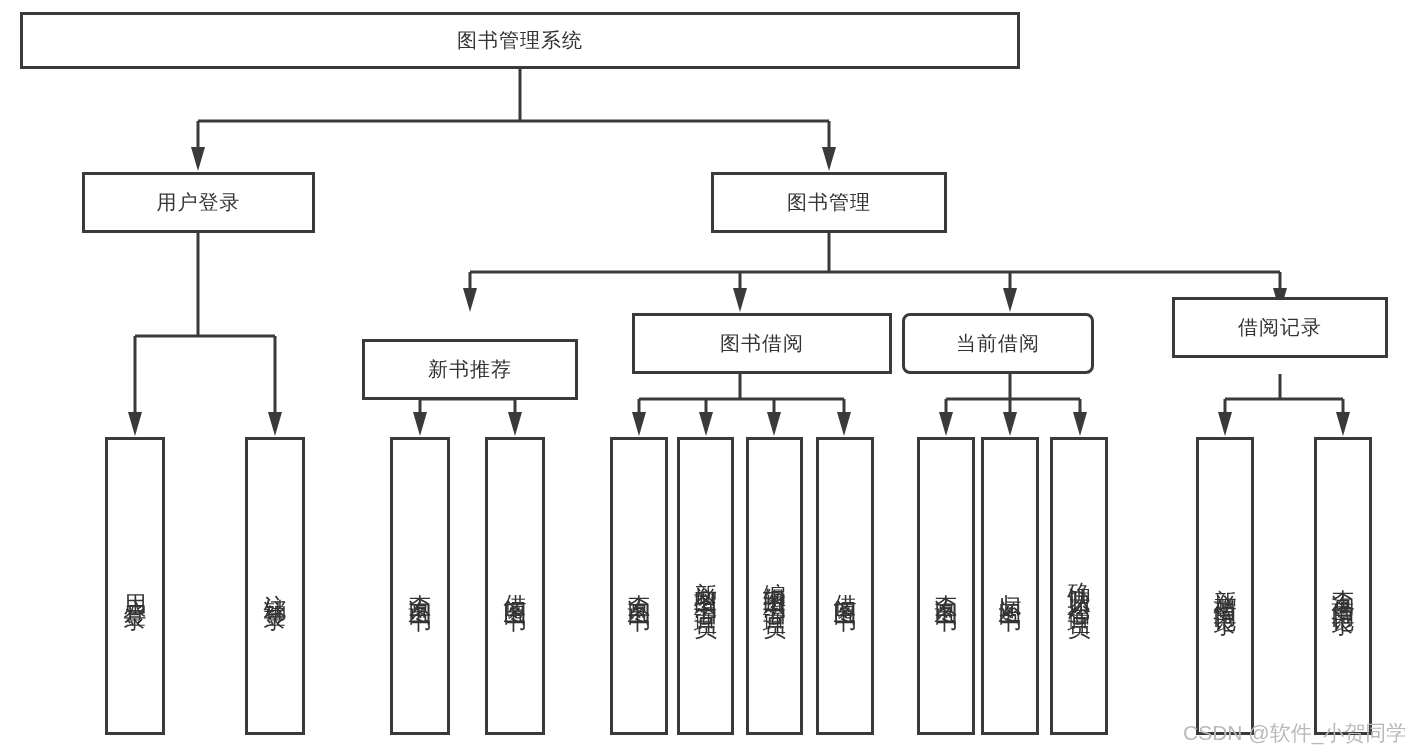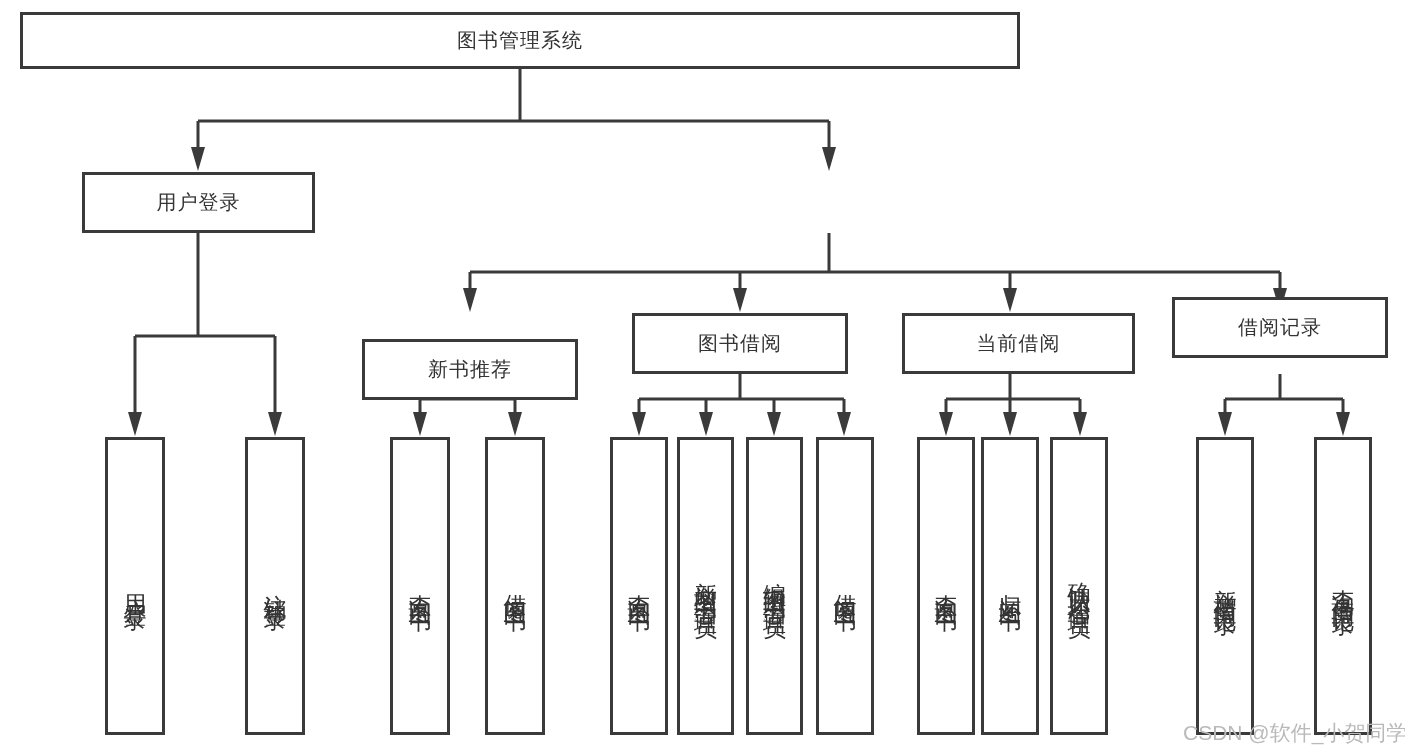--- a/index.html
+++ b/index.html
@@ -87,28 +87,31 @@
     </g>
   </svg>
 
   <div class="node" style="left:20px;top:12px;width:1000px;height:57px;">
     <span class="hlabel">图书管理系统</span>
   </div>
 
   <div class="node" style="left:82px;top:172px;width:233px;height:61px;">
     <span class="hlabel">用户登录</span>
   </div>
+  <div class="node" style="left:711px;top:172px;width:236px;height:61px;">
+    <span class="hlabel">图书管理</span>
+  </div>
 
   <div class="node" style="left:362px;top:313px;width:216px;height:61px;margin-top:26px;">
     <span class="hlabel">新书推荐</span>
   </div>
-  <div class="node" style="left:632px;top:313px;width:216px;height:61px;">
+  <div class="node" style="left:632px;top:313px;width:260px;height:61px;">
     <span class="hlabel">图书借阅</span>
   </div>
-  <div class="node" style="left:902px;top:313px;width:233px;height:61px;">
+  <div class="node" style="left:902px;top:313px;width:192px;height:61px;border-radius:8px;">
     <span class="hlabel">当前借阅</span>
   </div>
   <div class="node" style="left:1172px;top:297px;width:216px;height:61px;">
     <span class="hlabel">借阅记录</span>
   </div>
 
   <div class="node leaf" style="left:105px;top:437px;width:60px;height:298px;">
     <span class="vtext">用户登录</span>
   </div>
   <div class="node leaf" style="left:245px;top:437px;width:60px;height:298px;">

